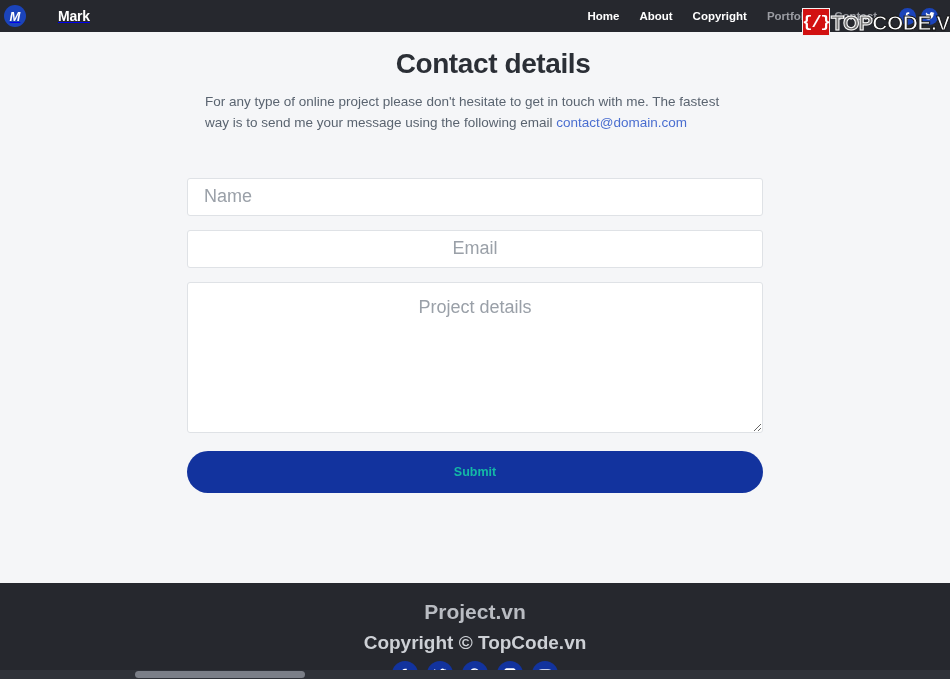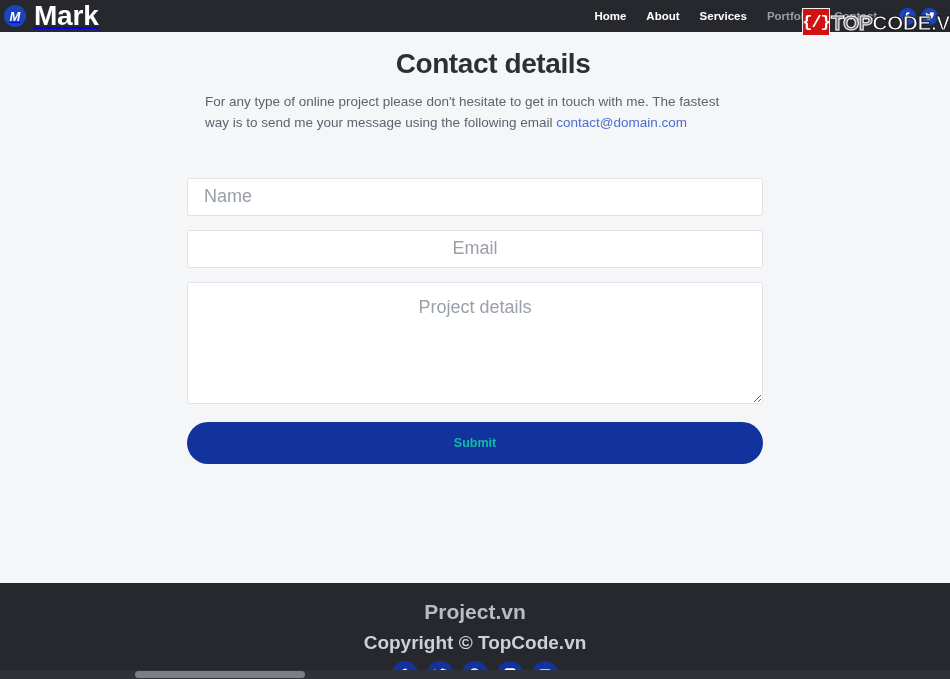--- a/index.html
+++ b/index.html
@@ -44,23 +44,24 @@
     font-weight: 700;
     display: flex;
     align-items: center;
     justify-content: center;
     line-height: 1;
     flex: none;
   }
 
   .brand-name {
     color: #ffffff;
-    font-size: 28px;
+    font-size: 14px;
     font-weight: 700;
     letter-spacing: -0.2px;
+    margin-left: 24px;
   }
 
   .nav-links {
     margin-left: auto;
     display: flex;
     align-items: center;
     gap: 20px;
     padding-right: 12px;
   }
 
@@ -177,21 +178,21 @@
   }
 
   .field::placeholder { color: #9aa0a8; }
 
   .field-text { height: 38px; }
 
   .field + .field { margin-top: 14px; text-align: center; }
 
   .field-area {
     margin-top: 14px;
-    height: 122px;
+    height: 151px;
     padding: 12px 16px;
     resize: vertical;
     line-height: 1.4;
   }
 
   .submit-btn {
     margin-top: 18px;
     width: 100%;
     height: 42px;
     border: none;
@@ -277,21 +278,21 @@
 <div class="navbar">
 
   <a class="brand" href="#">
     <span class="brand-badge">M</span>
     <span class="brand-name">Mark</span>
   </a>
 
   <div class="nav-links">
     <a class="nav-link" href="#">Home</a>
     <a class="nav-link" href="#">About</a>
-    <a class="nav-link" href="#">Services</a>
+    <a class="nav-link" href="#">Copyright</a>
     <a class="nav-link dim" href="#">Portfolio</a>
     <a class="nav-link dim" href="#">Contact</a>
 
     <div class="nav-social">
       <a class="soc-circle" href="#">
         <svg viewBox="0 0 24 24">
             <path d="M15 3h-3a5 5 0 0 0-5 5v3H4v4h3v6h4v-6h3l1-4h-4V8a1 1 0 0 1 1-1h3z"></path>
           </svg>
       </a>
       <a class="soc-circle" href="#">

